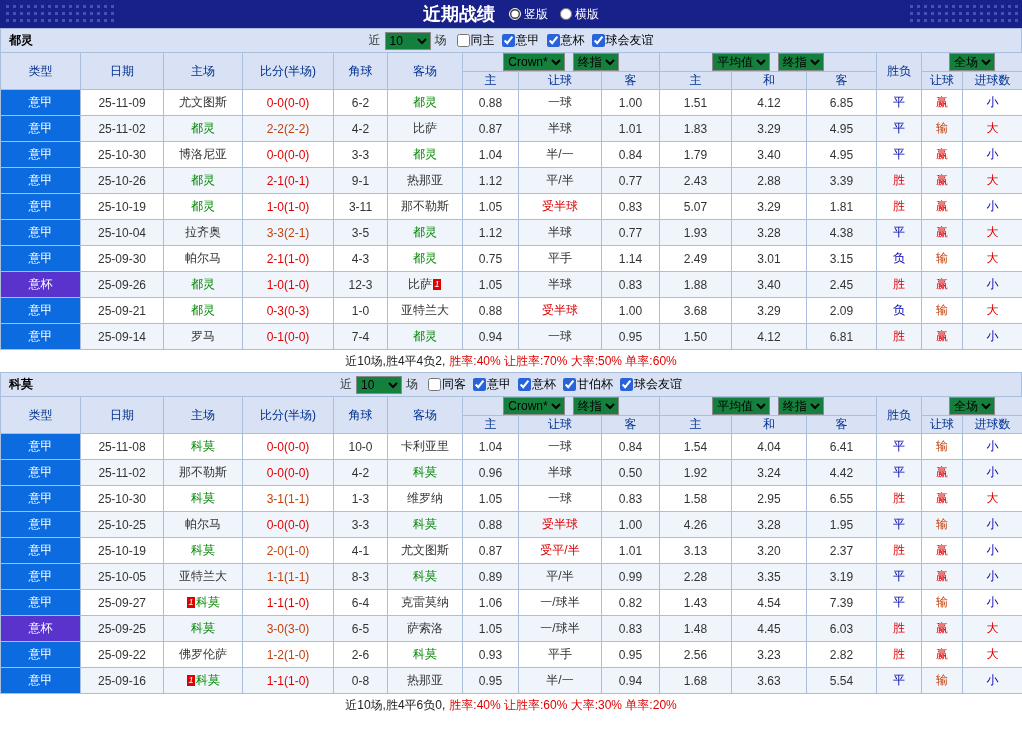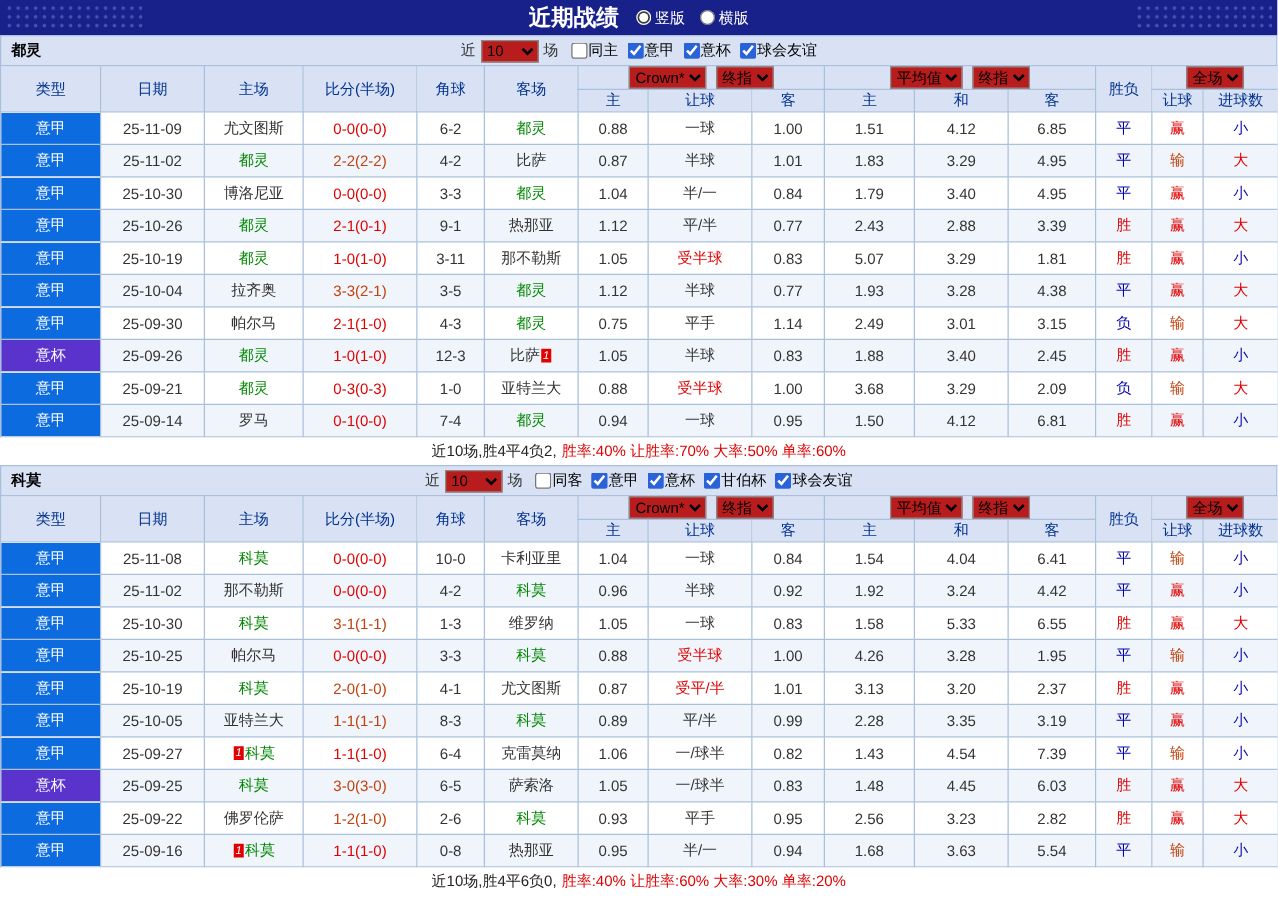--- a/index.html
+++ b/index.html
@@ -19,21 +19,21 @@
 
   
   .band{position:relative;height:24px;background:#d8e2f4;border:1px solid #a9bfdc;border-bottom:none;
         display:flex;align-items:center;justify-content:center}
   .band .team{position:absolute;left:8px;font-weight:bold;color:#000}
   .bandmid{display:flex;align-items:center;gap:4px}
   .cbs{display:inline-flex;align-items:flex-start;gap:7px;margin-left:6px}
   .cb{display:inline-flex;align-items:center;gap:1px;color:#000;cursor:pointer}
   .cb input{width:13px;height:13px;margin:0;accent-color:#2a62d9}
 
-  select{font-size:12px;height:18px;border:1px solid #8a8a8a;background:#b91c1c;color:#000}
+  select{font-size:12px;height:18px;border:1px solid #8a8a8a;background:#15803d;color:#000}
   .cnt{width:46px}
 
   
   table.grid{width:1022px;border-collapse:collapse;table-layout:fixed}
   .grid th,.grid td{border:1px solid #a9bfdc;text-align:center;overflow:hidden;white-space:nowrap;padding:0 1px}
   .grid thead th{background:#d8e2f4;color:#00308f;font-weight:normal;height:18px}
   .grid tbody td{height:26px;background:#fff}
   .grid tbody tr:nth-child(even) td{background:#f0f5fc}
   .grid td.lg-league{background:#0d6be0 !important;color:#fff}
   .grid td.lg-cup{background:#5a33cc !important;color:#fff}
@@ -443,41 +443,41 @@
 
   <tr>
     <td class="lg-league">意甲</td>
     <td>25-11-02</td>
     <td><span>那不勒斯</span></td>
     <td><span class="red">0-0(0-0)</span></td>
     <td>4-2</td>
     <td><span class="feat">科莫</span></td>
     <td>0.96</td>
     <td><span>半球</span></td>
-    <td>0.92</td>
+    <td>0.50</td>
     <td>1.92</td>
     <td>3.24</td>
     <td>4.42</td>
     <td><span class="blue">平</span></td>
     <td><span class="red">赢</span></td>
     <td><span class="blue">小</span></td>
   </tr>
 
   <tr>
     <td class="lg-league">意甲</td>
     <td>25-10-30</td>
     <td><span class="feat">科莫</span></td>
     <td><span class="green">3-1(1-1)</span></td>
     <td>1-3</td>
     <td><span>维罗纳</span></td>
     <td>1.05</td>
     <td><span>一球</span></td>
     <td>0.83</td>
     <td>1.58</td>
-    <td>5.33</td>
+    <td>2.95</td>
     <td>6.55</td>
     <td><span class="red">胜</span></td>
     <td><span class="red">赢</span></td>
     <td><span class="red">大</span></td>
   </tr>
 
   <tr>
     <td class="lg-league">意甲</td>
     <td>25-10-25</td>
     <td><span>帕尔马</span></td>

